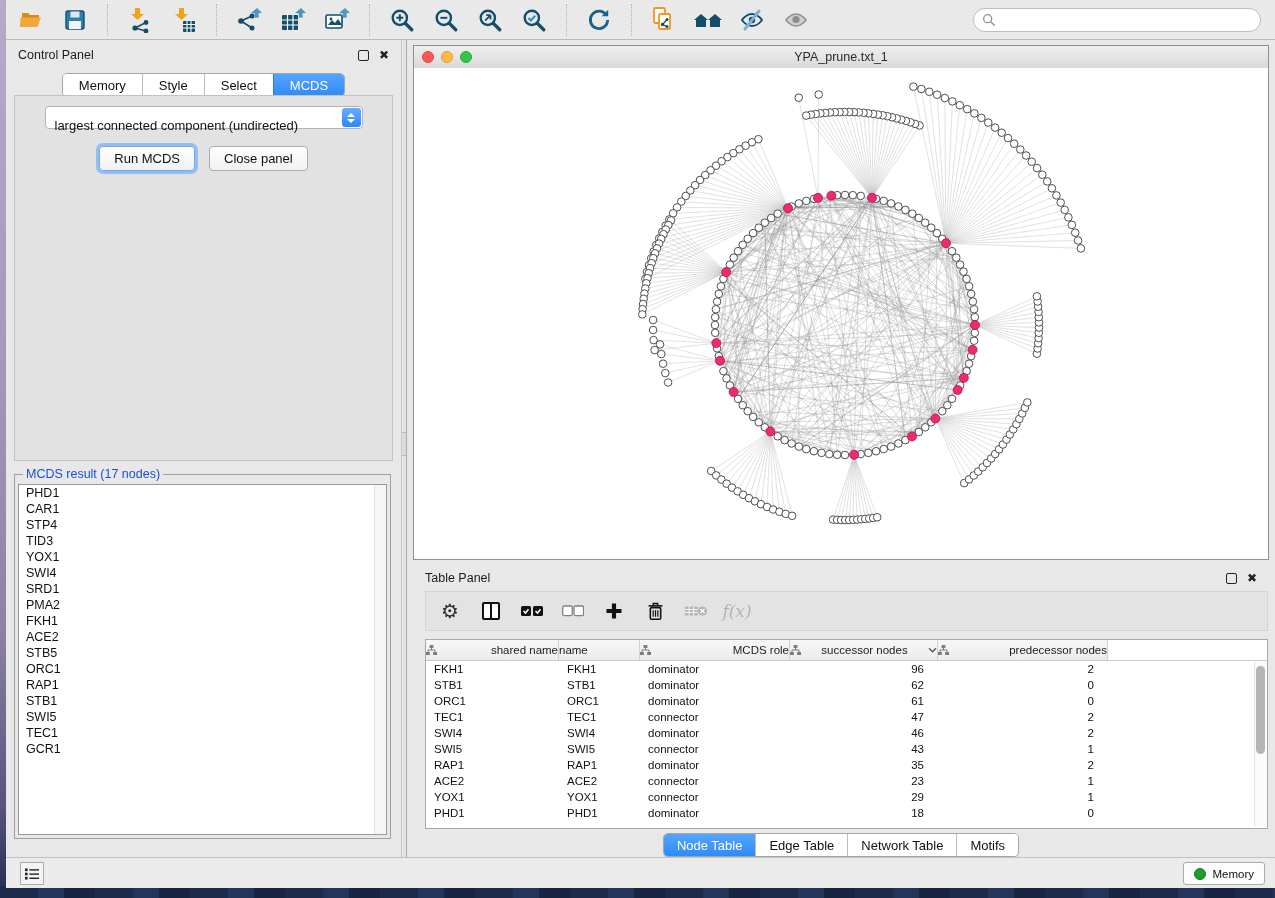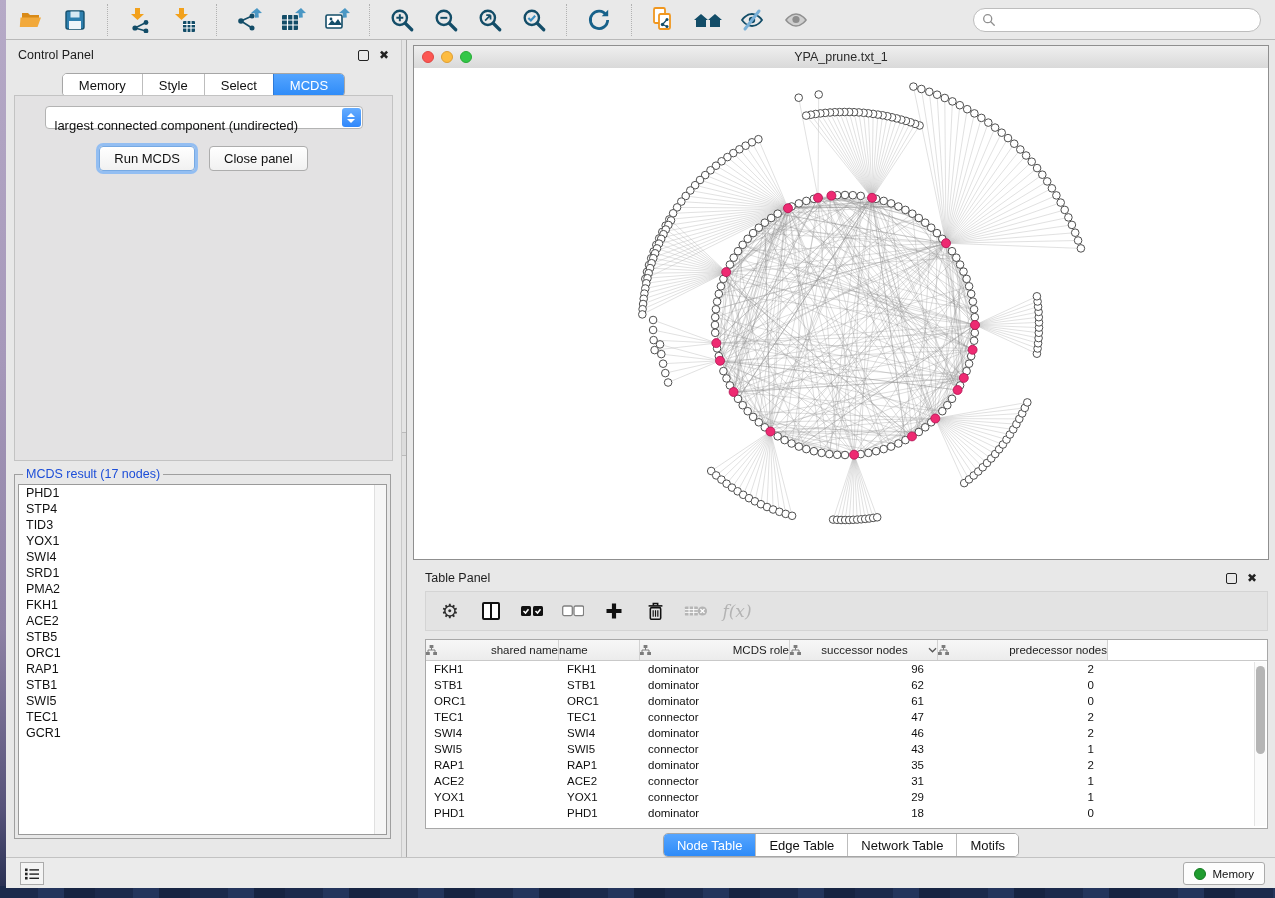--- a/index.html
+++ b/index.html
@@ -275,20 +275,21 @@
       <div id="cp-buttons">
         <div class="btn focused">Run MCDS</div>
         <div class="btn">Close panel</div>
       </div>
     </div>
     <fieldset id="mcds-fieldset">
       <legend>MCDS result (17 nodes)</legend>
       <div id="mcds-list">
         <div id="mcds-items">
             <div class="mcds-item">PHD1</div>
+            <div class="mcds-item">CAR1</div>
             <div class="mcds-item">STP4</div>
             <div class="mcds-item">TID3</div>
             <div class="mcds-item">YOX1</div>
             <div class="mcds-item">SWI4</div>
             <div class="mcds-item">SRD1</div>
             <div class="mcds-item">PMA2</div>
             <div class="mcds-item">FKH1</div>
             <div class="mcds-item">ACE2</div>
             <div class="mcds-item">STB5</div>
             <div class="mcds-item">ORC1</div>
@@ -1224,21 +1225,21 @@
               <div class="tcell col0">RAP1</div>
               <div class="tcell col1">RAP1</div>
               <div class="tcell col2">dominator</div>
               <div class="tcell col3 num">35</div>
               <div class="tcell col4 num">2</div>
             </div>
             <div class="trow">
               <div class="tcell col0">ACE2</div>
               <div class="tcell col1">ACE2</div>
               <div class="tcell col2">connector</div>
-              <div class="tcell col3 num">31</div>
+              <div class="tcell col3 num">23</div>
               <div class="tcell col4 num">1</div>
             </div>
             <div class="trow">
               <div class="tcell col0">YOX1</div>
               <div class="tcell col1">YOX1</div>
               <div class="tcell col2">connector</div>
               <div class="tcell col3 num">29</div>
               <div class="tcell col4 num">1</div>
             </div>
             <div class="trow">

